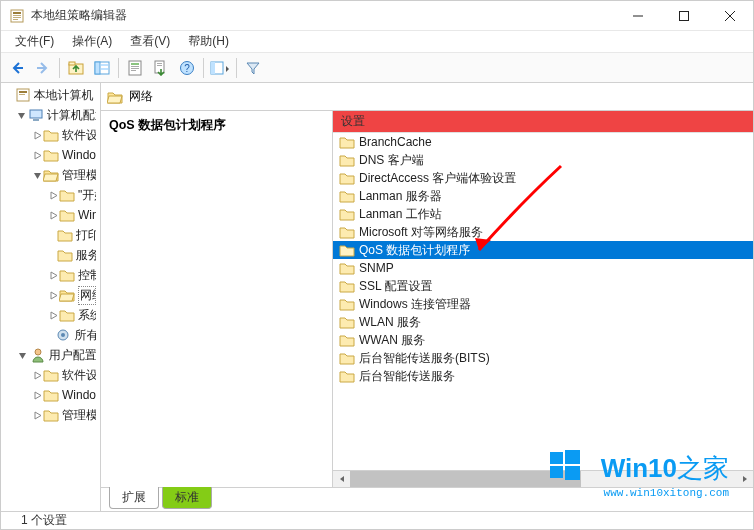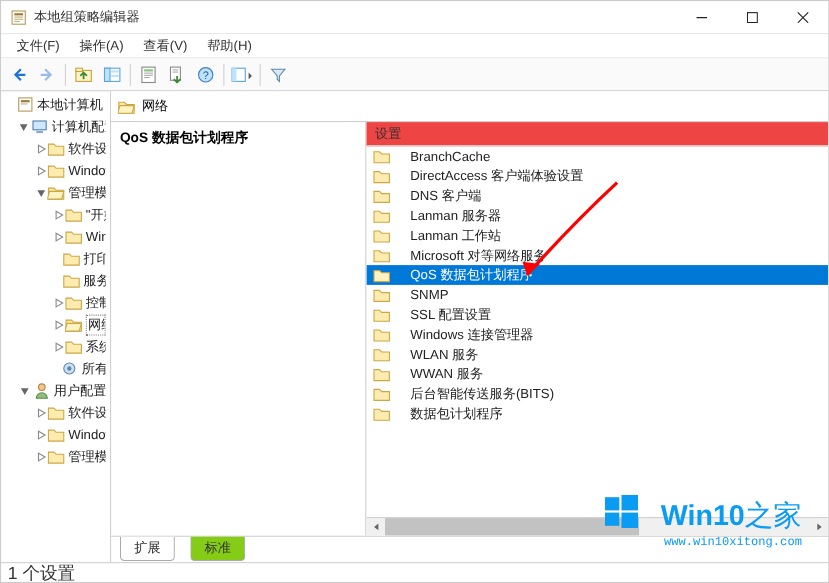--- a/index.html
+++ b/index.html
@@ -40,38 +40,38 @@
 
   .content { flex: 1; display: flex; flex-direction: column; position: relative; }
   .content-header { height: 28px; background: #fff; border-bottom: 1px solid #d0d0d0; display: flex; align-items: center; padding: 0 6px; gap: 6px; }
   .content-body { flex: 1; display: flex; overflow: hidden; border-bottom: 1px solid #d0d0d0; }
   .left-col { width: 232px; border-right: 1px solid #d0d0d0; padding: 6px 8px; }
   .left-col .heading { font-weight: bold; font-size: 12.5px; color: #000; }
   .right-col { flex: 1; display: flex; flex-direction: column; overflow: hidden; }
   .col-header { height: 22px; border-bottom: 1px solid #e0e0e0; display: flex; align-items: center; padding: 0 8px; font-size: 12px; color: #333; background: #ef4444; }
   .list-area { flex: 1; overflow-y: auto; overflow-x: auto; position: relative; }
   .list-inner { min-width: 420px; }
-  .list-row { display: flex; align-items: center; height: 18px; padding: 0 6px; gap: 18px; white-space: nowrap; color: #222; }
+  .list-row { display: flex; align-items: center; height: 18px; padding: 0 6px; gap: 4px; white-space: nowrap; color: #222; }
   .list-row.selected { background: #0078d7; color: #fff; }
   .list-row.selected svg .f-body { fill: #fff3c4; }
   .licon { width: 16px; height: 16px; flex-shrink: 0; }
 
   
   .hscroll { height: 17px; background: #f0f0f0; border-top: 1px solid #d0d0d0; display: flex; align-items: center; }
   .hscroll .harrow { width: 17px; height: 100%; display:flex; align-items:center; justify-content:center; background:#f0f0f0; }
   .hscroll .thumb { height: 100%; background:#c2c2c2; }
 
   
-  .tabs-row { height: 23px; display: flex; align-items: center; padding-left: 8px; gap: 15px; position: relative; }
+  .tabs-row { height: 23px; display: flex; align-items: flex-start; padding-left: 8px; gap: 4px; position: relative; }
   .tab { padding: 2px 12px; font-size: 12px; border: 1px solid #aaa; border-top: none; border-radius: 0 0 4px 4px; background: #84cc16; color: #333; position: relative; top: -1px; }
   .tab + .tab { margin-left: -1px; }
   .tab.active { background: #fff; }
 
   
-  .statusbar { height: 20px; border-top: 1px solid #d0d0d0; display: flex; align-items: center; padding: 0 6px; font-size: 16px; color: #333; }
+  .statusbar { height: 20px; border-top: 1px solid #d0d0d0; display: flex; align-items: flex-start; padding: 0 20px; font-size: 12px; color: #333; }
 
   
   .watermark { position: absolute; right: 24px; bottom: 30px; text-align: right; color: #0a9bf3; pointer-events: none; }
   .watermark .brand { display: flex; align-items: center; justify-content: flex-end; gap: 21px; font-size: 26px; font-weight: 600; color: #0a9bf3; margin-left: 16px; }
   .watermark .sub { font-size: 11px; color: #0a9bf3; font-family: Liberation Mono, monospace; }
 
   
   .red-arrow { position: absolute; pointer-events: none; }
 
   
@@ -398,32 +398,32 @@
               <div class="list-row">
                 <span class="licon"><svg viewBox="0 0 16 16">
                     <path class="f-body" d="M1 4 h5 l2 2 h7 v8 h-14 z" fill="#fdebb0" stroke="#caa845"></path>
                   </svg></span>
                 <span>BranchCache</span>
               </div>
               <div class="list-row">
                 <span class="licon"><svg viewBox="0 0 16 16">
                     <path class="f-body" d="M1 4 h5 l2 2 h7 v8 h-14 z" fill="#fdebb0" stroke="#caa845"></path>
                   </svg></span>
+                <span>DNS 客户端</span>
+              </div>
+              <div class="list-row">
+                <span class="licon"><svg viewBox="0 0 16 16">
+                    <path class="f-body" d="M1 4 h5 l2 2 h7 v8 h-14 z" fill="#fdebb0" stroke="#caa845"></path>
+                  </svg></span>
                 <span>DirectAccess 客户端体验设置</span>
               </div>
               <div class="list-row">
                 <span class="licon"><svg viewBox="0 0 16 16">
                     <path class="f-body" d="M1 4 h5 l2 2 h7 v8 h-14 z" fill="#fdebb0" stroke="#caa845"></path>
                   </svg></span>
-                <span>DNS 客户端</span>
-              </div>
-              <div class="list-row">
-                <span class="licon"><svg viewBox="0 0 16 16">
-                    <path class="f-body" d="M1 4 h5 l2 2 h7 v8 h-14 z" fill="#fdebb0" stroke="#caa845"></path>
-                  </svg></span>
                 <span>Lanman 服务器</span>
               </div>
               <div class="list-row">
                 <span class="licon"><svg viewBox="0 0 16 16">
                     <path class="f-body" d="M1 4 h5 l2 2 h7 v8 h-14 z" fill="#fdebb0" stroke="#caa845"></path>
                   </svg></span>
                 <span>Lanman 工作站</span>
               </div>
               <div class="list-row">
                 <span class="licon"><svg viewBox="0 0 16 16">
@@ -470,21 +470,21 @@
               <div class="list-row">
                 <span class="licon"><svg viewBox="0 0 16 16">
                     <path class="f-body" d="M1 4 h5 l2 2 h7 v8 h-14 z" fill="#fdebb0" stroke="#caa845"></path>
                   </svg></span>
                 <span>后台智能传送服务(BITS)</span>
               </div>
               <div class="list-row">
                 <span class="licon"><svg viewBox="0 0 16 16">
                     <path class="f-body" d="M1 4 h5 l2 2 h7 v8 h-14 z" fill="#fdebb0" stroke="#caa845"></path>
                   </svg></span>
-                <span>数据包计划程序</span>
+                <span>后台智能传送服务</span>
               </div>
             </div>
         </div>
         <div class="hscroll">
           <div class="harrow">
               <svg width="8" height="8" viewBox="0 0 8 8">
                 <path d="M6 1 L2 4 L6 7 Z" fill="#666"></path>
               </svg>
             </div>
           <div class="thumb" style="width:55%"></div>

